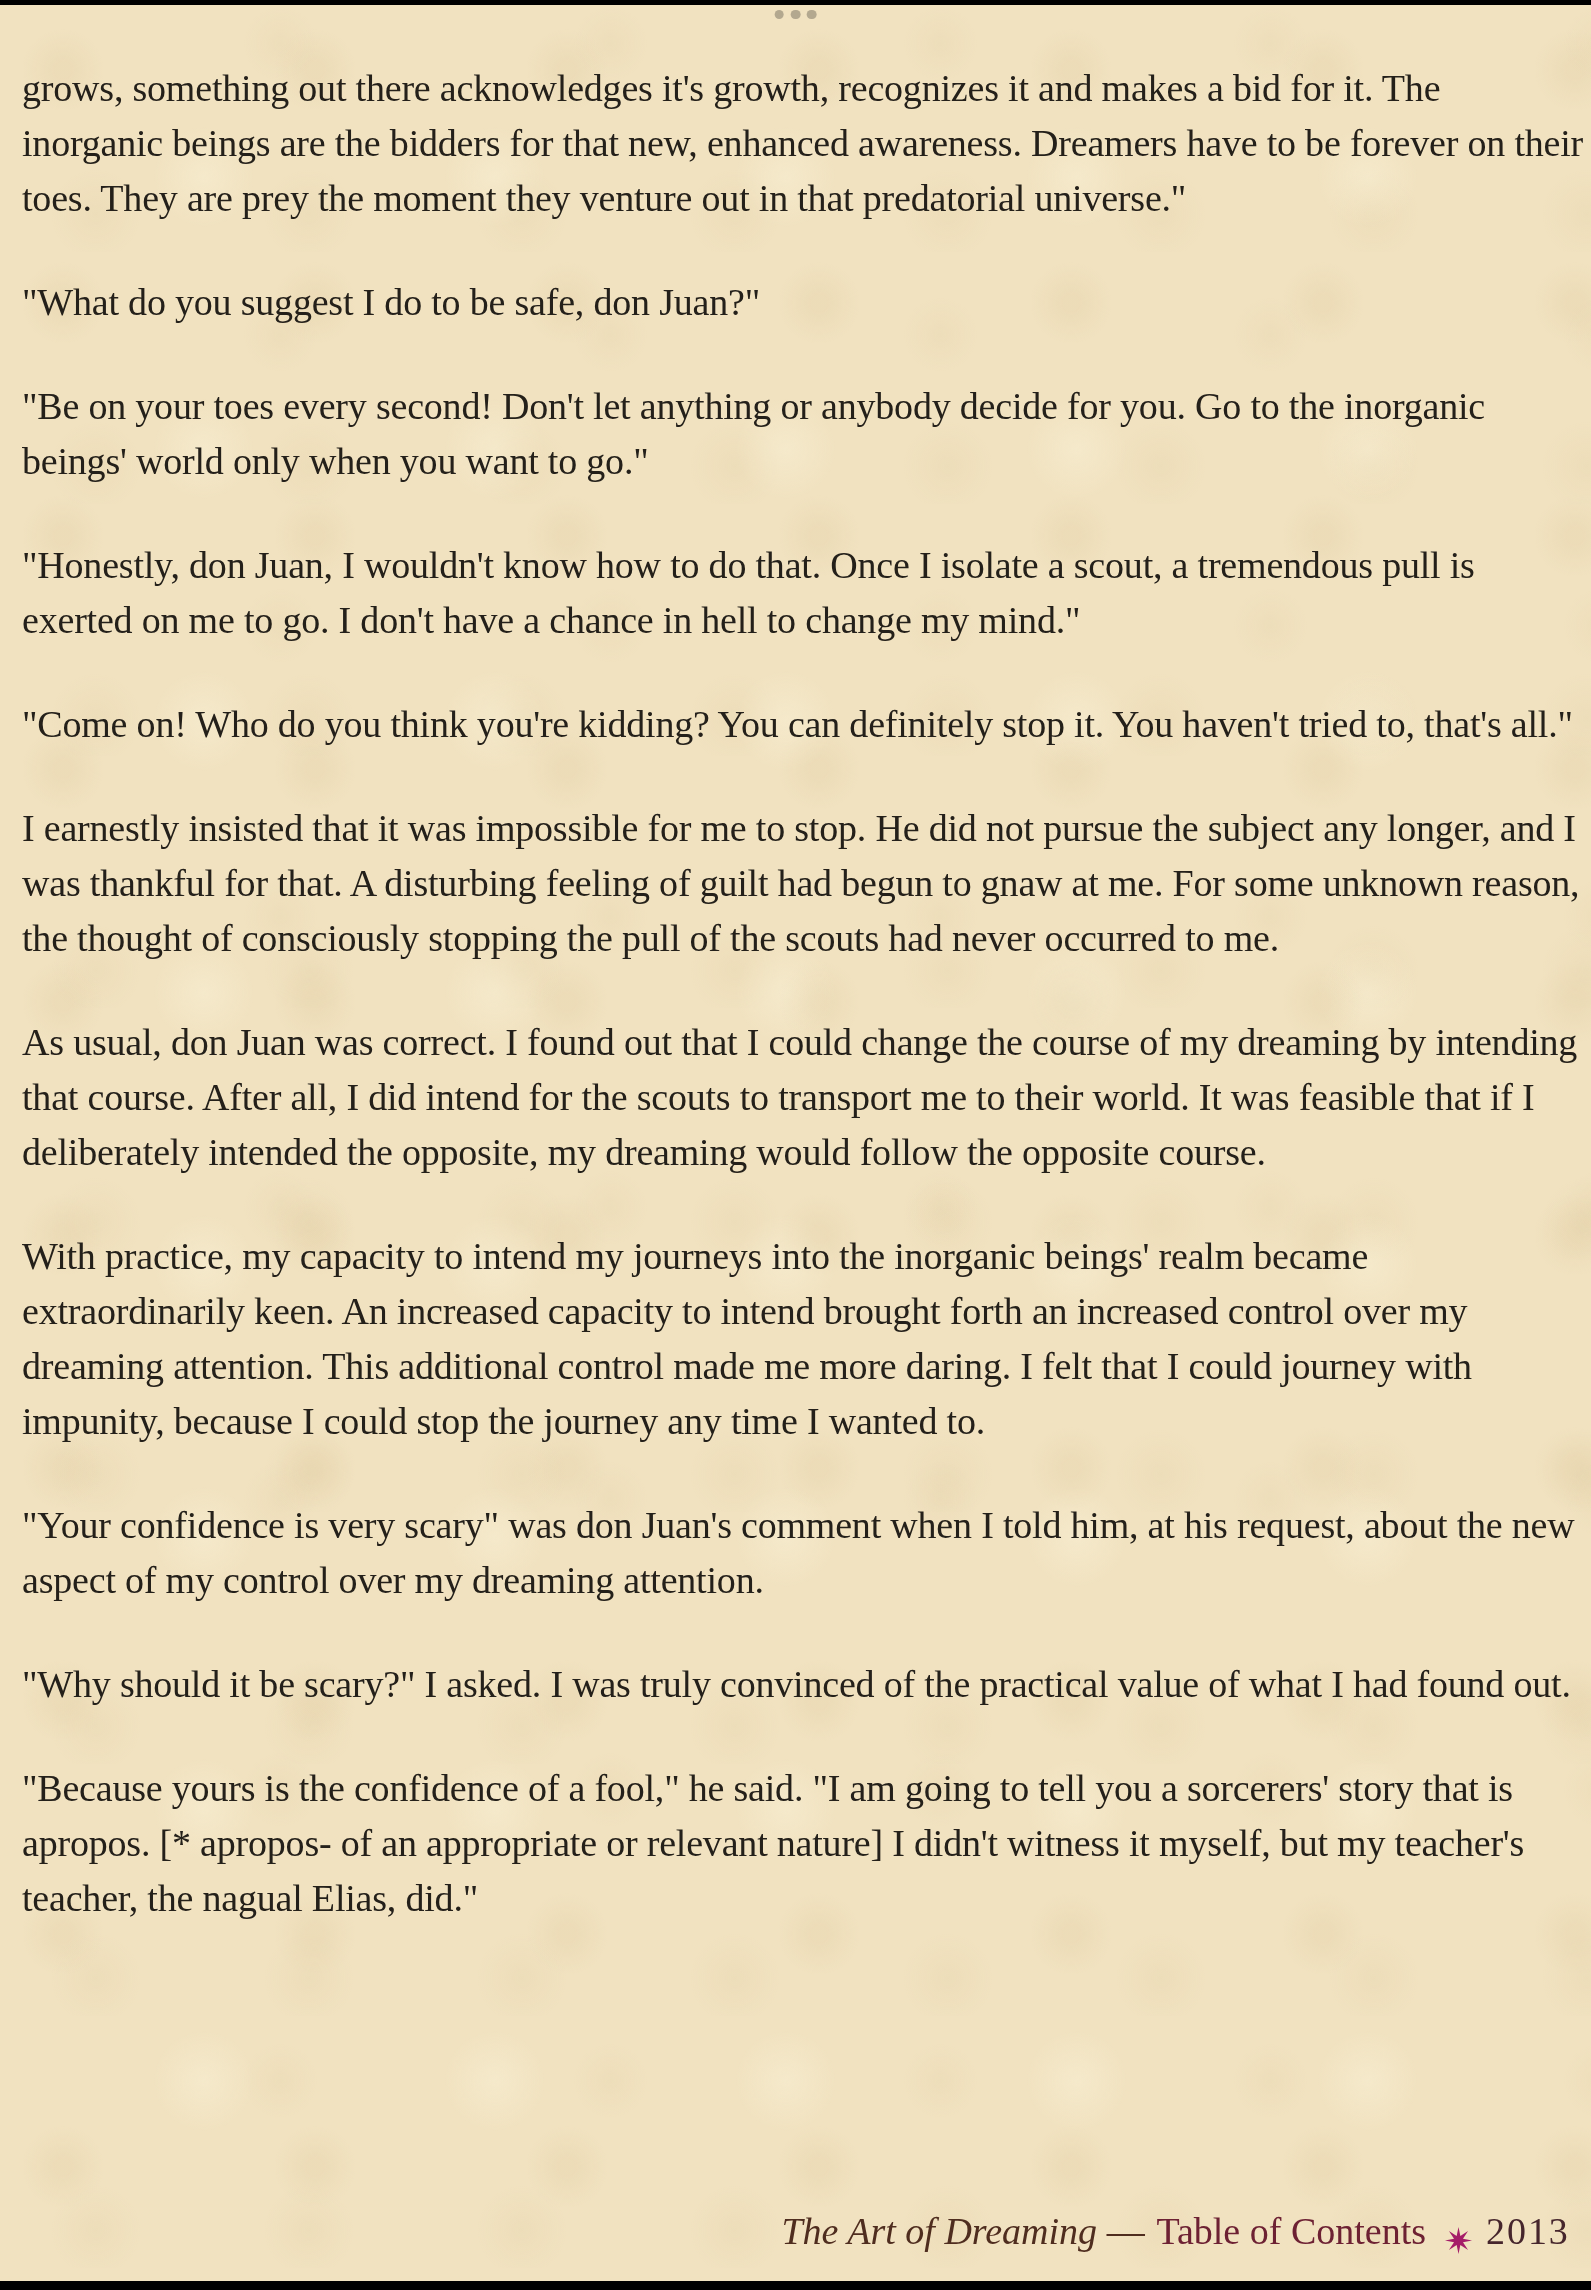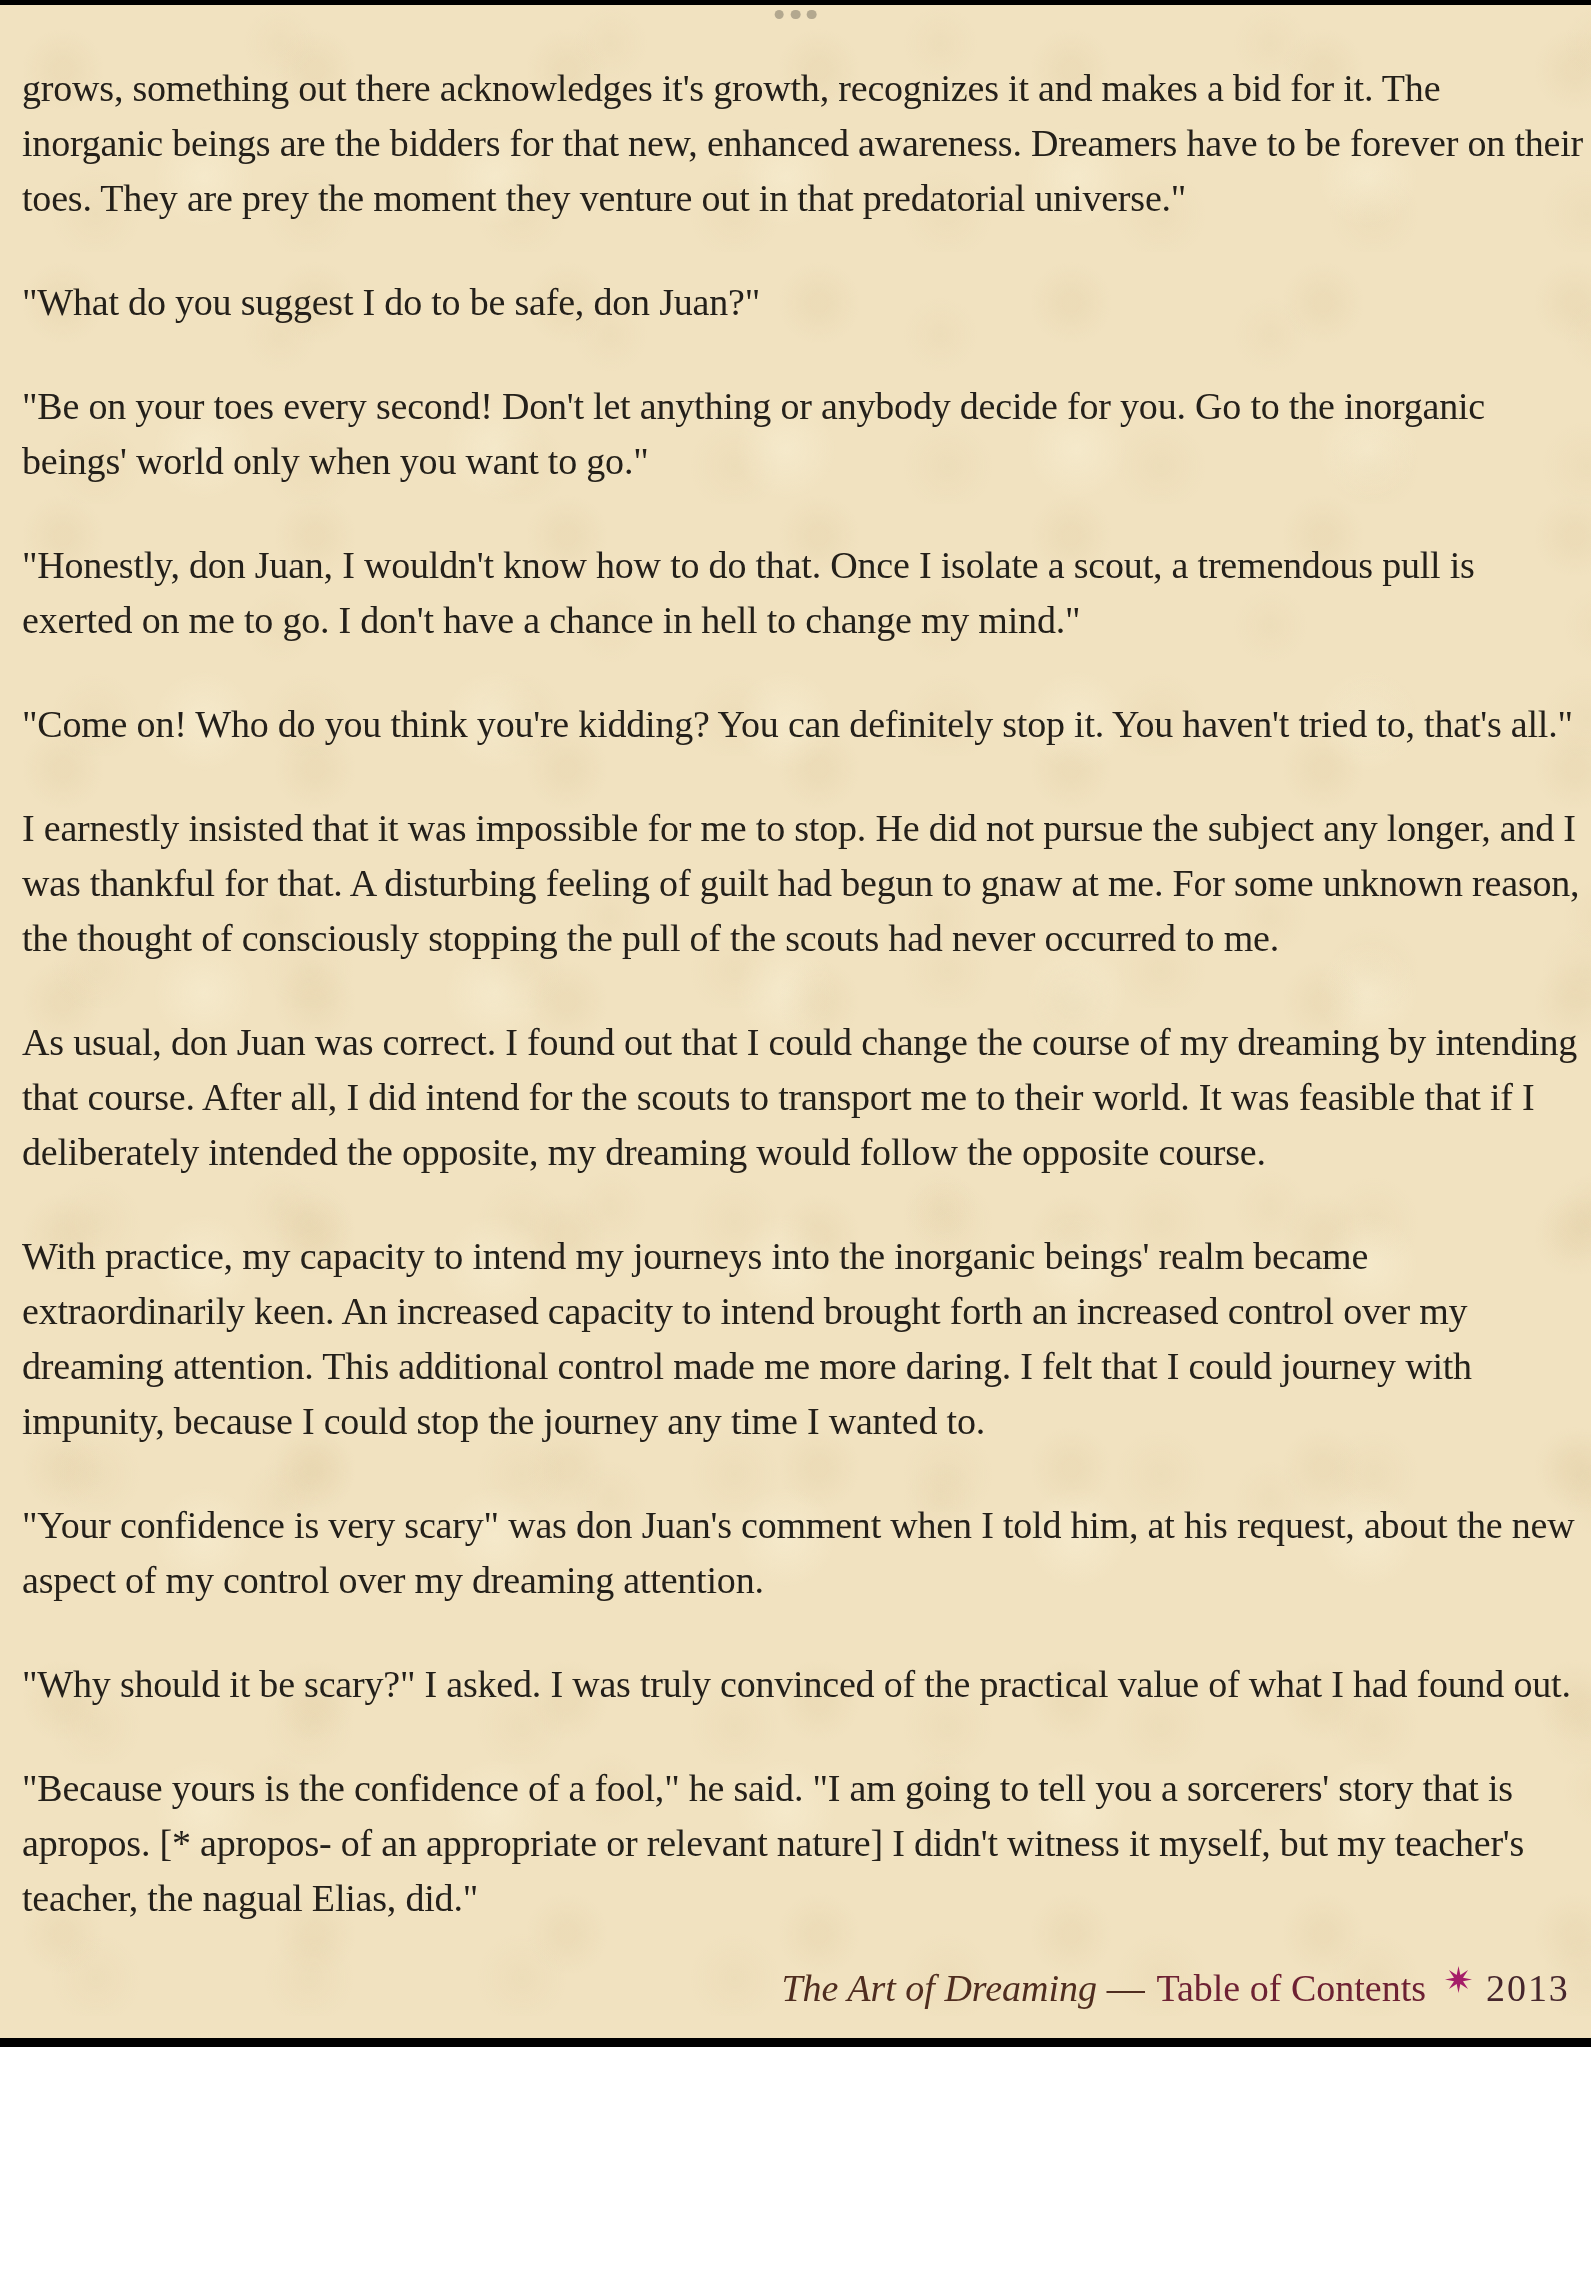--- a/index.html
+++ b/index.html
@@ -1,19 +1,19 @@
 <!DOCTYPE html>
 <html><head>
 <meta charset="utf-8">
 <style>
   html, body { margin: 0; padding: 0; }
   .page {
     position: relative;
     width: 1591px;
-    height: 2047px;
+    height: 2290px;
     overflow: hidden;
     background-color: #f1e2c0;
     background-image:
       radial-gradient(circle at 25% 30%, rgba(201,174,122,0.12) 0, rgba(201,174,122,0.12) 7.8px, transparent 41px),
       radial-gradient(circle at 70% 65%, rgba(250,242,216,0.45) 0, transparent 50px),
       radial-gradient(circle at 45% 85%, rgba(203,177,126,0.10) 0, transparent 45px),
       radial-gradient(circle at 85% 15%, rgba(205,180,132,0.10) 0, transparent 37px);
     background-size: 252px 233px, 291px 272px, 213px 252px, 330px 291px;
     font-family: "Liberation Serif", serif;
   }
@@ -35,21 +35,21 @@
   .para {
     margin: 0 0 49px 0;
     font-size: 38px;
     line-height: 55px;
     letter-spacing: -0.2px;
     color: #24201a;
     text-align: left;
   }
   .page-footer {
     position: absolute; right: 21.3px; bottom: 35px;
-    display: flex; align-items: flex-start;
+    display: flex; align-items: flex-end;
     font-size: 38px; line-height: 47px;
     color: #4f2d1f;
     white-space: nowrap;
   }
   .book-title { font-style: italic; }
   .sep { margin: 0 11.6px 0 9.7px; }
   .toc-link {
     color: #6d2133;
     text-decoration-thickness: 2.9px;
     text-underline-offset: 6.8px;

